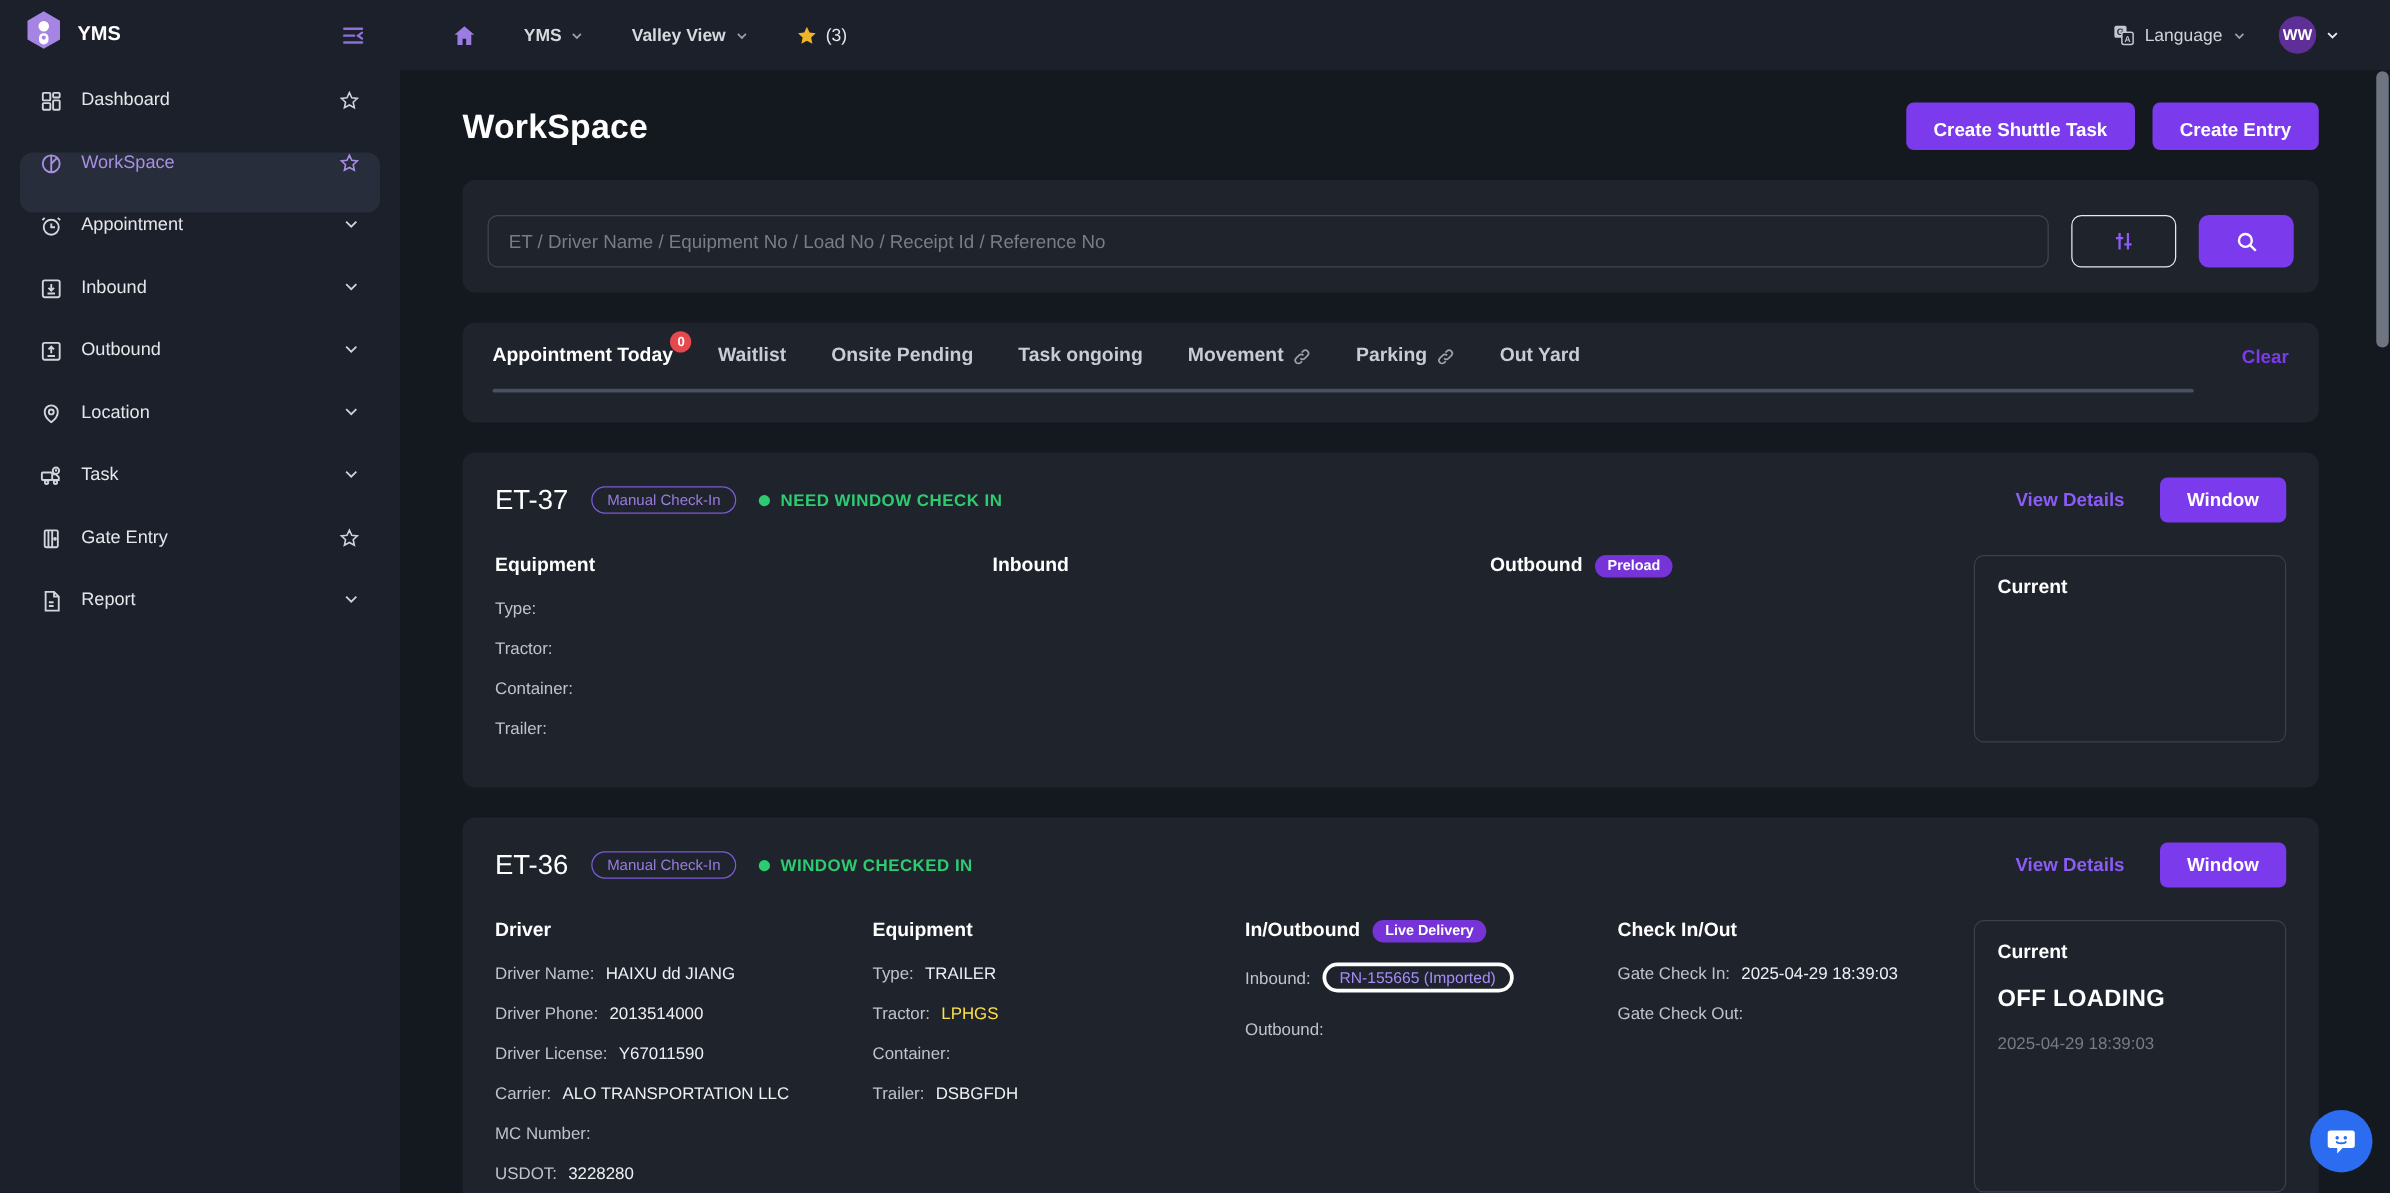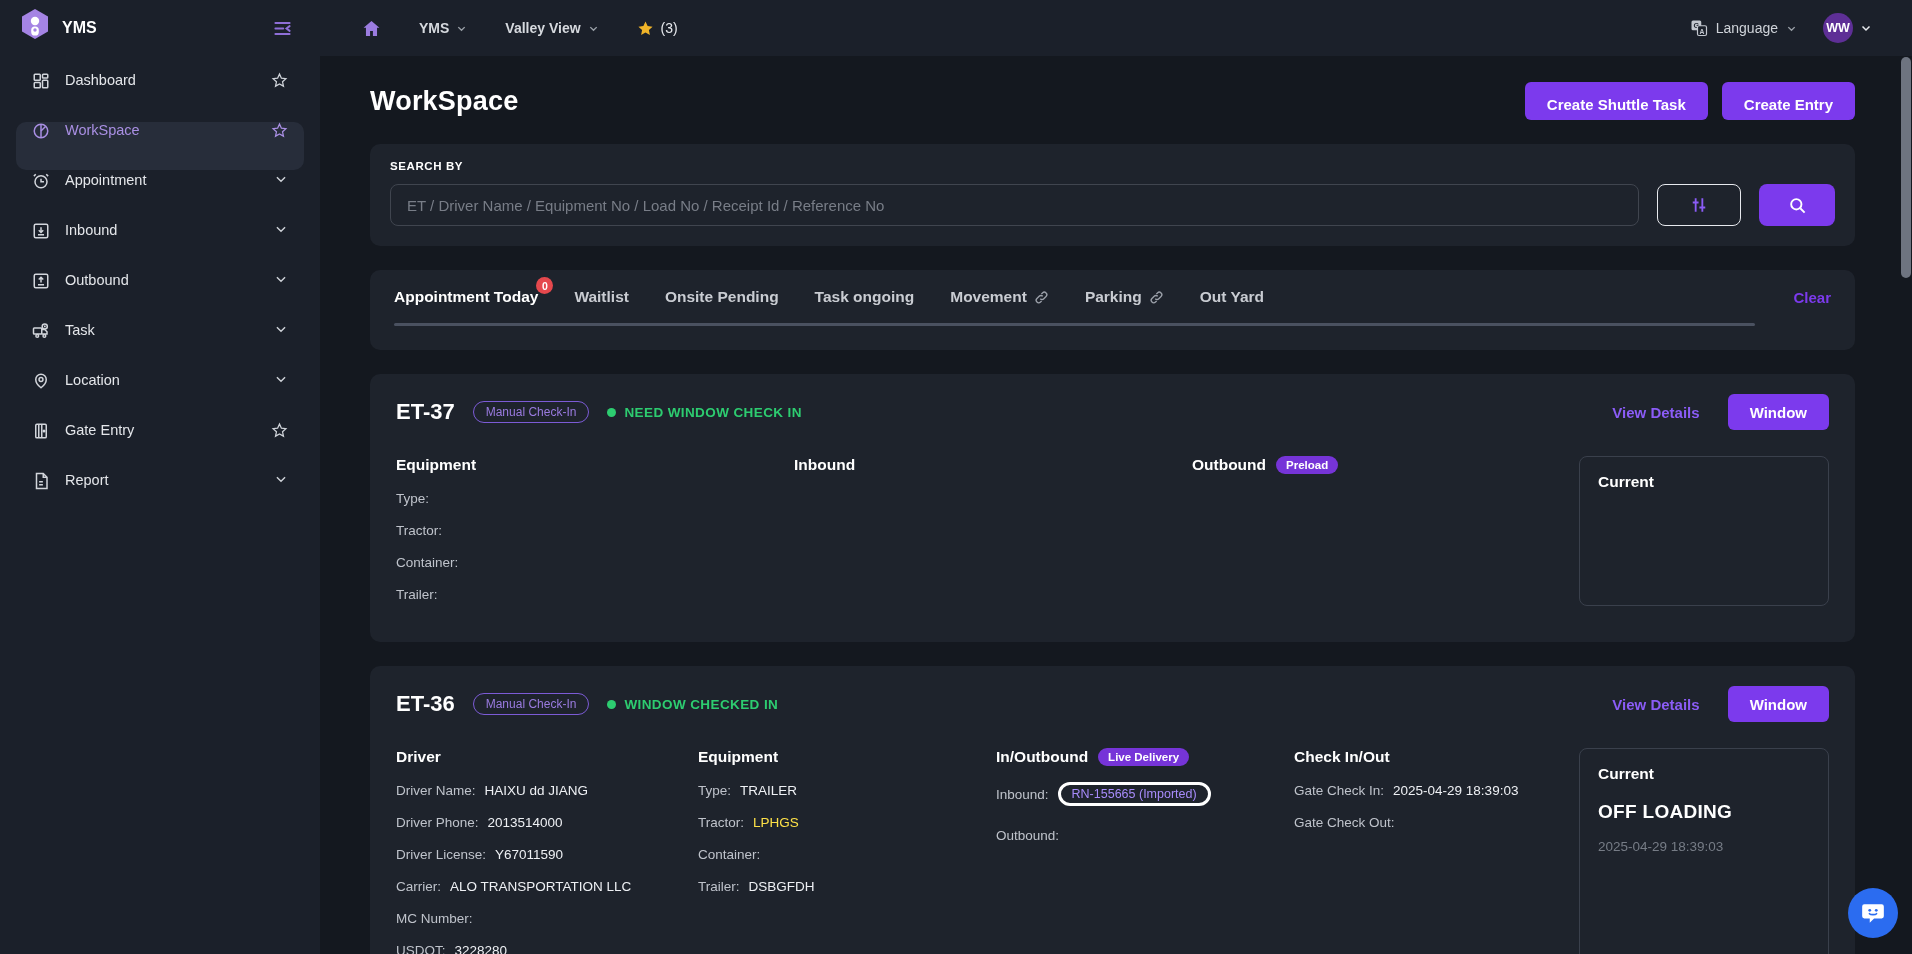--- a/index.html
+++ b/index.html
@@ -64,21 +64,21 @@
     align-items:center; gap:7px; position:relative; }
   .tab.active { color:#fff; }
   .tab-badge { position:absolute; top:-11px; right:-15px; background:#e5484d; color:#fff;
     min-width:17px; height:17px; border-radius:999px; font-size:10.5px; font-weight:700;
     display:flex; align-items:center; justify-content:center; padding:0 4px; }
   .tab-clear { margin-left:auto; color:#7c3aed; font-weight:700; font-size:15px; cursor:pointer; }
   .tabs-track { height:3px; background:#4a5160; border-radius:2px; margin-top:17px; margin-right:76px; }
 
   .card { padding:20px 26px 24px; }
   .card-header { display:flex; align-items:center; gap:18px; }
-  .card-id { font-size:22px; font-weight:700; color:#fff;text-align:right; }
+  .card-id { font-size:22px; font-weight:400; color:#fff;text-align:right; }
   .pill-outline { border:1px solid #7c5bd6; color:#9a7be0; border-radius:999px; padding:3px 12px;
     font-size:12px; white-space:nowrap; }
   .status { display:flex; align-items:center; gap:8px; color:#2dcc70; font-weight:700;
     font-size:13.5px; letter-spacing:.4px; }
   .dot { width:9px; height:9px; border-radius:50%; background:#2dcc70; }
   .hdr-actions { margin-left:auto; display:flex; align-items:center; gap:28px; }
   .view-details { color:#8b5cf6; font-weight:700; font-size:15px; cursor:pointer; }
   .btn-window { background:#7c3aed; color:#fff; border:none; border-radius:6px; height:36px;
     padding:0 22px; font-weight:700; font-size:15px; cursor:pointer; font-family:inherit; }
 
@@ -248,52 +248,52 @@
     <span class="lbl">Outbound</span>
     <span class="trail">
         <svg width="14" height="14" viewBox="0 0 24 24" fill="none" stroke="currentColor" stroke-width="2.4">
           <polyline points="5 9 12 16 19 9"></polyline>
         </svg>
       </span>
   </div>
   <div class="side-item">
     <span class="s-icon">
         <svg width="18" height="18" viewBox="0 0 24 24" fill="none" stroke="currentColor" stroke-width="2">
+          <path d="M12 21s-7-5.2-7-11a7 7 0 1 1 14 0c0 5.8-7 11-7 11z"></path>
+          <circle cx="12" cy="10" r="2.6"></circle>
+        </svg>
+      </span>
+    <span class="lbl">Location</span>
+    <span class="trail">
+        <svg width="14" height="14" viewBox="0 0 24 24" fill="none" stroke="currentColor" stroke-width="2.4">
+          <polyline points="5 9 12 16 19 9"></polyline>
+        </svg>
+      </span>
+  </div>
+  <div class="side-item">
+    <span class="s-icon">
+        <svg width="18" height="18" viewBox="0 0 24 24" fill="none" stroke="currentColor" stroke-width="2">
           <rect x="2" y="8" width="11" height="8" rx="1"></rect>
           <path d="M13 10h4l3 3v3h-7"></path>
           <circle cx="7" cy="18.5" r="1.8"></circle>
           <circle cx="16.5" cy="18.5" r="1.8"></circle>
           <circle cx="17" cy="6" r="3.4"></circle>
           <path d="M17 4.6V6h1.3"></path>
         </svg>
       </span>
     <span class="lbl">Task</span>
     <span class="trail">
         <svg width="14" height="14" viewBox="0 0 24 24" fill="none" stroke="currentColor" stroke-width="2.4">
           <polyline points="5 9 12 16 19 9"></polyline>
         </svg>
       </span>
   </div>
   <div class="side-item">
     <span class="s-icon">
         <svg width="18" height="18" viewBox="0 0 24 24" fill="none" stroke="currentColor" stroke-width="2">
-          <path d="M12 21s-7-5.2-7-11a7 7 0 1 1 14 0c0 5.8-7 11-7 11z"></path>
-          <circle cx="12" cy="10" r="2.6"></circle>
-        </svg>
-      </span>
-    <span class="lbl">Location</span>
-    <span class="trail">
-        <svg width="14" height="14" viewBox="0 0 24 24" fill="none" stroke="currentColor" stroke-width="2.4">
-          <polyline points="5 9 12 16 19 9"></polyline>
-        </svg>
-      </span>
-  </div>
-  <div class="side-item">
-    <span class="s-icon">
-        <svg width="18" height="18" viewBox="0 0 24 24" fill="none" stroke="currentColor" stroke-width="2">
           <rect x="5" y="3" width="14" height="18" rx="1.5"></rect>
           <path d="M9 3v18M13 3v18"></path>
           <circle cx="16" cy="12" r="1" fill="currentColor"></circle>
         </svg>
       </span>
     <span class="lbl">Gate Entry</span>
     <span class="trail">
         <svg width="17" height="17" viewBox="0 0 24 24" fill="none" stroke="currentColor" stroke-width="1.8">
           <path d="M12 3l2.7 5.8 6.3.7-4.7 4.3 1.3 6.2L12 16.9 6.4 20l1.3-6.2L3 9.5l6.3-.7z"></path>
         </svg>
@@ -319,21 +319,20 @@
 
   <div class="title-row">
     <h1 class="page-title">WorkSpace</h1>
     <div class="title-actions">
       <button class="btn-primary">Create Shuttle Task</button>
       <button class="btn-primary">Create Entry</button>
     </div>
   </div>
 
   <section class="panel search-panel">
-    <div class="search-label">SEARCH BY</div>
     <div class="search-row">
       <input class="search-input" type="text" placeholder="ET / Driver Name / Equipment No / Load No / Receipt Id / Reference No" style="">
       <button class="btn-filter">
         <svg width="20" height="20" viewBox="0 0 24 24" fill="none" stroke="#8b5cf6" stroke-width="2.2">
             <path d="M8 4v16M16 4v16M4.5 9h7M12.5 15h7"></path>
           </svg>
       </button>
       <button class="btn-search">
         <svg width="19" height="19" viewBox="0 0 24 24" fill="none" stroke="#fff" stroke-width="2.4">
             <circle cx="10.5" cy="10.5" r="6.5"></circle>

